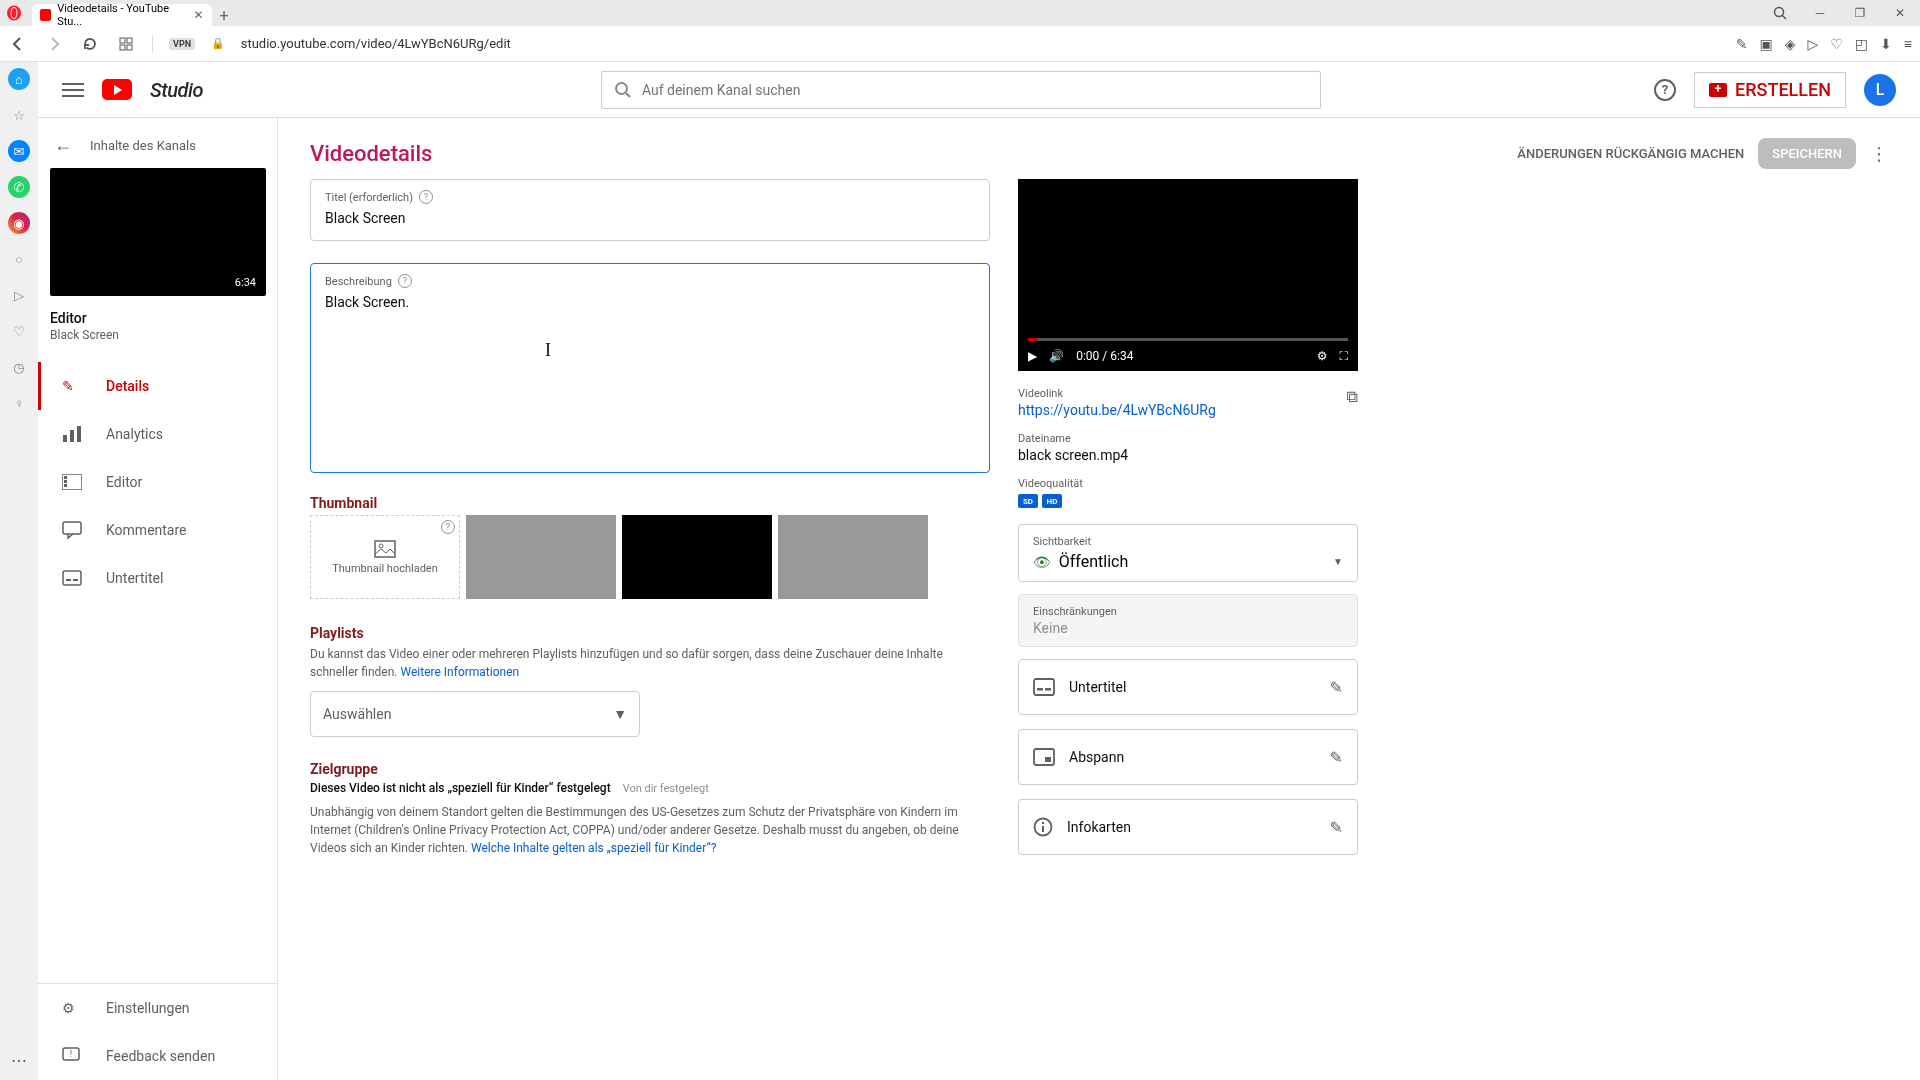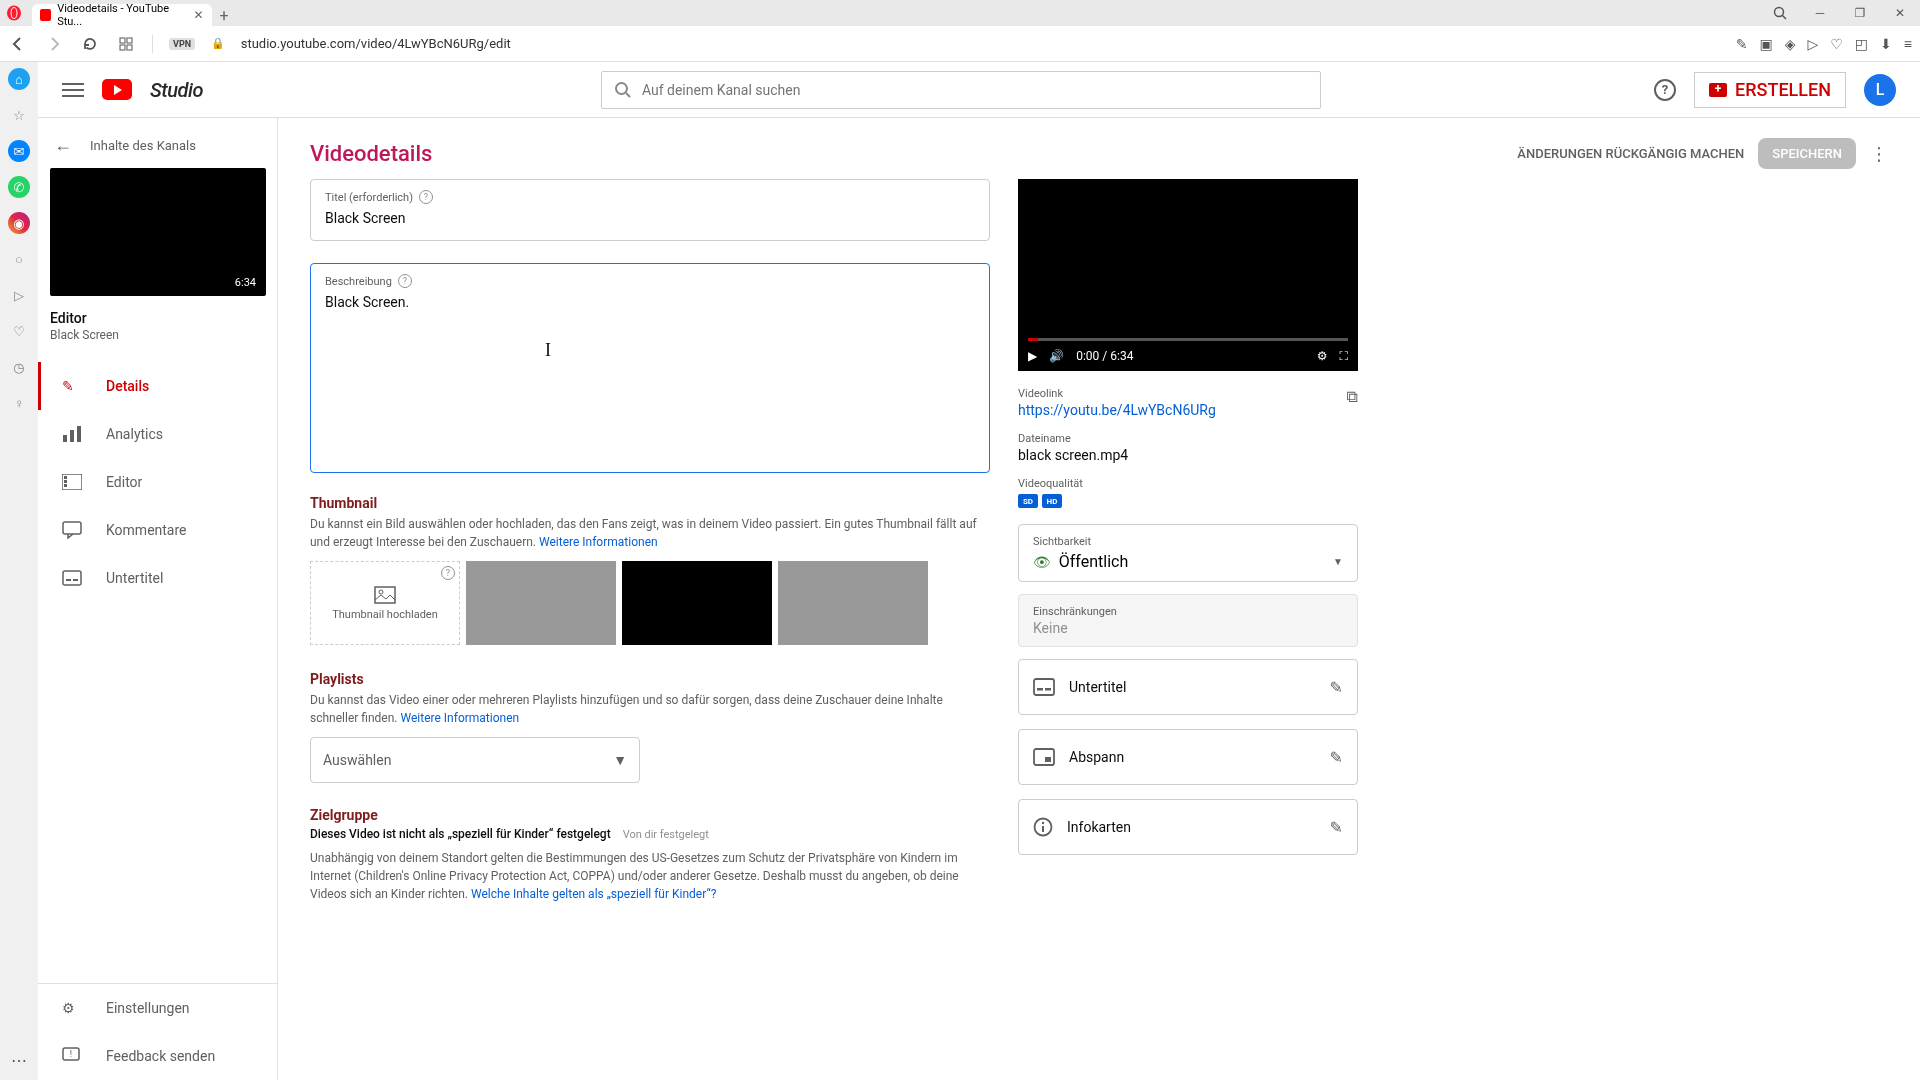--- a/index.html
+++ b/index.html
@@ -349,23 +349,20 @@
         <div class="field desc focused">
           <div class="field-label">
             <span>Beschreibung</span>
             <span class="field-help">?</span>
           </div>
           <div class="field-input">Black Screen.</div>
           <span class="cursor-mark">I</span>
         </div>
 
         <div class="section-title">Thumbnail</div>
-        <div class="section-desc">
-          <span>Du kannst ein Bild auswählen oder hochladen, das den Fans zeigt, was in deinem Video passiert. Ein gutes Thumbnail fällt auf und erzeugt Interesse bei den Zuschauern. </span><a class="link">Weitere Informationen</a>
-        </div>
         <div class="thumb-row">
           <div class="thumb-upload">
             <span class="field-help">?</span>
             <svg width="22" height="18" viewBox="0 0 22 18">
                 <rect x="1" y="1" width="20" height="16" fill="none" stroke="#606060" stroke-width="1.5"></rect>
                 <circle cx="7" cy="6" r="2" fill="none" stroke="#606060"></circle>
                 <path d="M1 14 L7 9 L12 13 L16 9 L21 14" fill="none" stroke="#606060"></path>
               </svg>
             <span>Thumbnail hochladen</span>
           </div>

